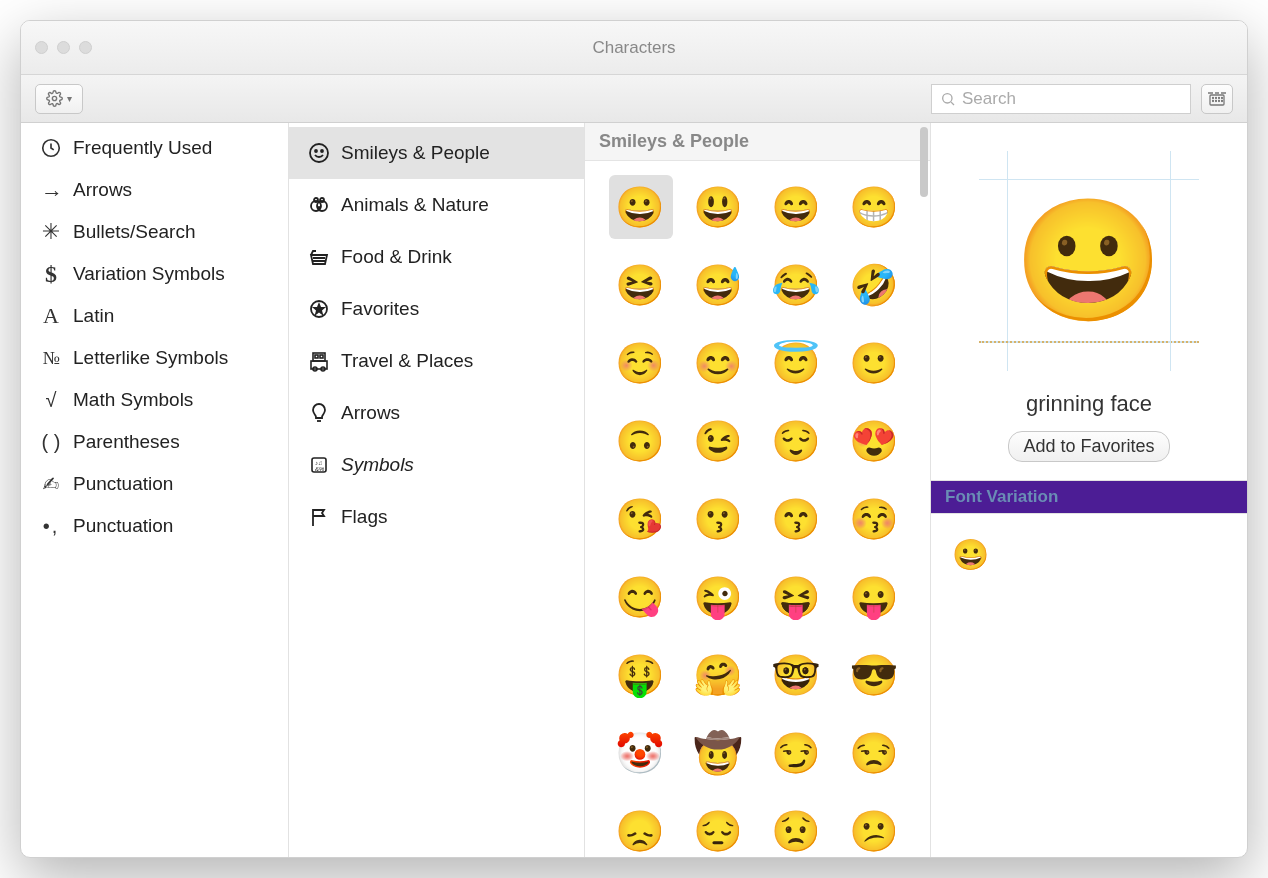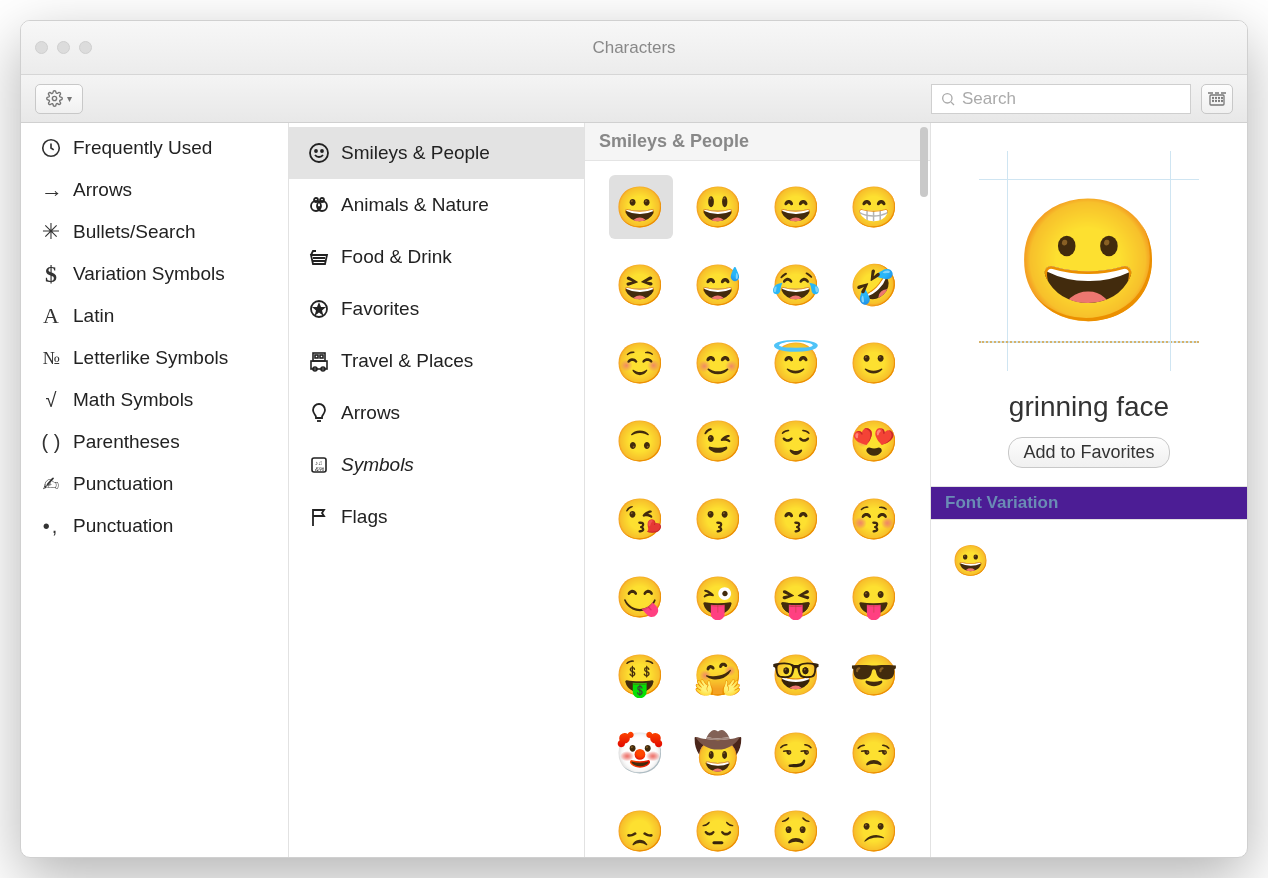--- a/index.html
+++ b/index.html
@@ -177,21 +177,21 @@
 .preview-grid::after  { right:28px; top:0; width:1px; height:100%; }
 .pg-h1 { top:28px; left:0; height:1px; width:100%; }
 .pg-h2 { bottom:28px; left:0; height:0; width:100%; border-top:2px dotted #d6b26a;}
 .preview-emoji {
   position:absolute; inset:0;
   display:flex;align-items:center;justify-content:center;
   font-size: 120px;
 }
 .char-name {
   text-align:center;
-  font-size: 28px;
+  font-size: 22px;
   color: #333;
   padding: 8px 0 14px;
 }
 .fav-btn {
   align-self:center;
   border: 1px solid #c8c8c8;
   border-radius: 14px;
   background: linear-gradient(#fdfdfd,#f0f0f0);
   padding: 4px 14px;
   font-size: 18px;

